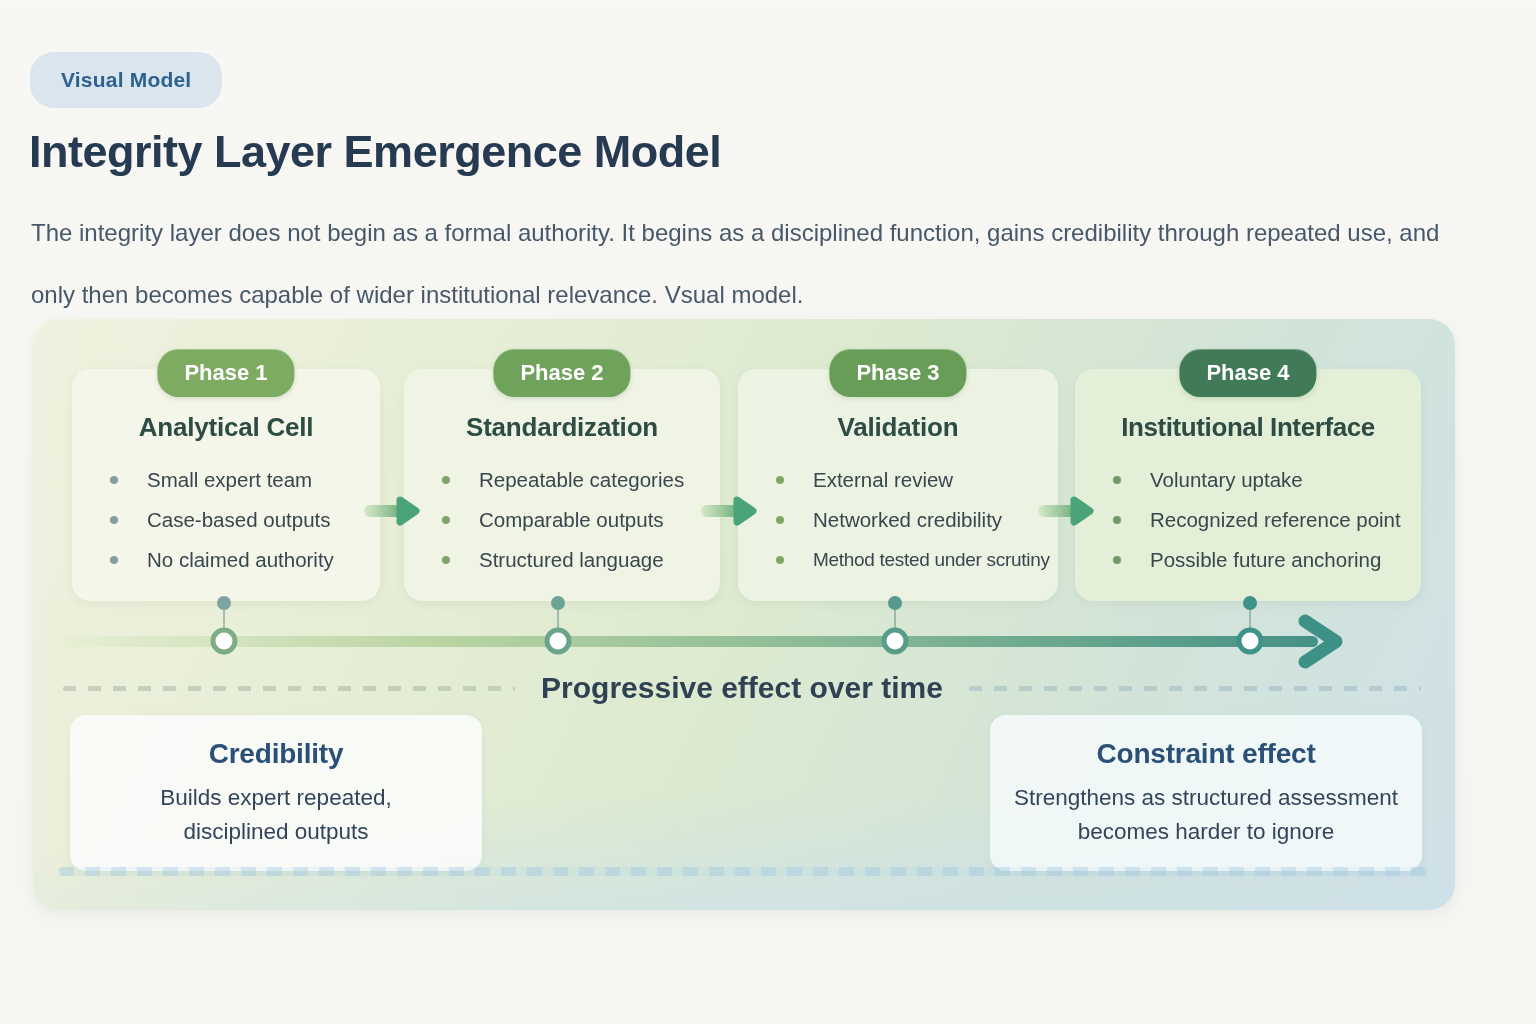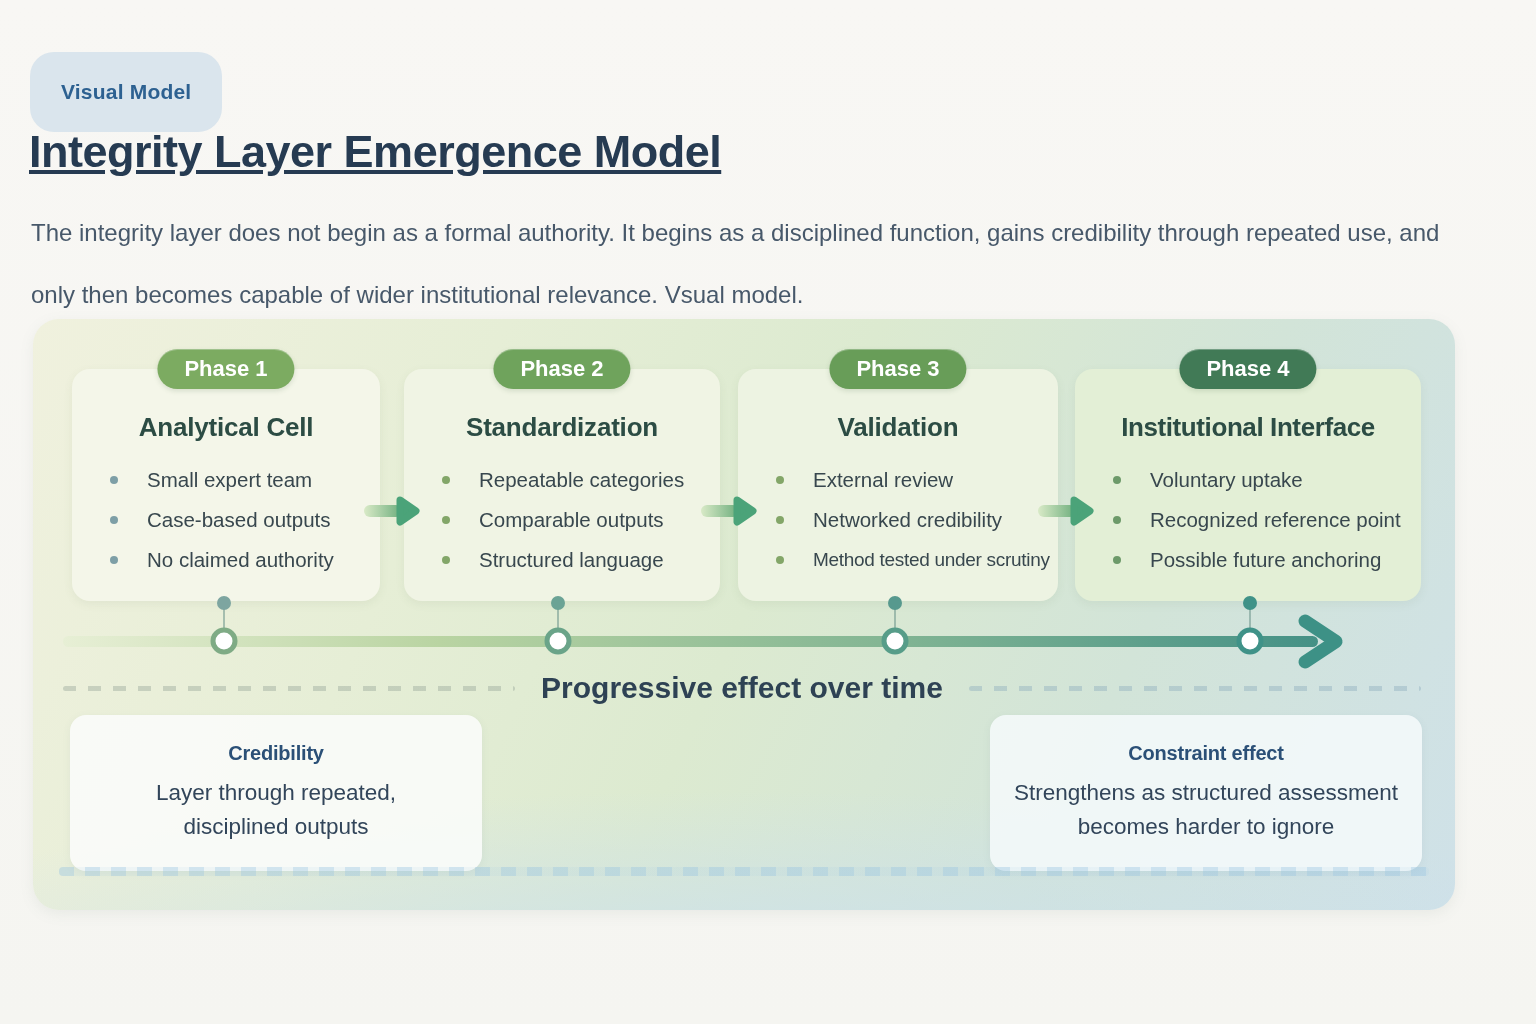--- a/index.html
+++ b/index.html
@@ -9,27 +9,27 @@
     -webkit-font-smoothing:antialiased;
   }
   .canvas {
     position:relative; width:1536px; height:1024px; overflow:hidden;
     background:linear-gradient(180deg,#f8f7f4 0%,#f5f5f1 100%);
   }
 
   
   .badge {
     position:absolute; left:30px; top:52px; height:48px;
-    display:inline-flex; align-items:center; padding:16px 31px;
+    display:inline-flex; align-items:center; padding:4px 31px;
     border-radius:24px; background:#dae5ed; color:#2d6191;
     font-size:21px; font-weight:700; letter-spacing:0.2px;
   }
   .page-title {
     position:absolute; left:29px; top:126px; margin:0;
-    font-size:45px; font-weight:800; color:#263b52; letter-spacing:-0.5px;text-decoration:underline;
+    font-size:45px; font-weight:800; color:#263b52; letter-spacing:-0.5px;
   }
   .page-subtitle {
     position:absolute; left:31px; top:202px; width:1432px; margin:0;
     font-size:24px; line-height:62px; color:#47586a; font-weight:400;
   }
 
   
   .panel {
     position:absolute; left:33px; top:319px; width:1422px; height:591px;
     border-radius:26px;
@@ -43,21 +43,21 @@
   .phase-card {
     position:absolute; top:50px; height:232px; border-radius:18px;
     box-shadow:0 3px 10px rgba(90,110,80,0.08);
   }
   .pc1 { left:39px;  width:308px; }
   .pc2 { left:371px; width:316px; }
   .pc3 { left:705px; width:320px; }
   .pc4 { left:1042px;width:346px; }
   .pill {
     position:absolute; top:-20px; left:50%; transform:translateX(-50%);
-    height:40px; padding:0 27px; border-radius:21px;
+    height:48px; padding:0 27px; border-radius:21px;
     display:flex; align-items:center; white-space:nowrap;
     color:#ffffff; font-size:22px; font-weight:700;
     box-shadow:inset 0 1px 0 rgba(255,255,255,0.28), 0 2px 5px rgba(80,110,70,0.18);
   }
   .phase-title {
     margin:43px 6px 0; text-align:center;
     font-size:26px; font-weight:700; color:#2c4c44; letter-spacing:-0.2px;
   }
   .pc4 .phase-title { font-size:26px; letter-spacing:-0.4px; }
   .bullets { list-style:none; margin:17px 0 0; padding:0 6px 0 38px; }
@@ -91,21 +91,21 @@
   .outcome {
     position:absolute; top:396px; height:156px; border-radius:16px;
     display:flex; flex-direction:column; align-items:center; justify-content:center;
     text-align:center;
     box-shadow:0 2px 8px rgba(90,110,125,0.07);
   }
   .oc1 { left:37px;  width:412px; background:rgba(250,252,250,0.88); }
   .oc2 { left:459px; width:486px; background:rgba(248,251,251,0.86); }
   .oc3 { left:957px; width:432px; background:rgba(246,250,252,0.85); }
   .outcome h3 {
-    margin:0 16px 11px; font-size:20px; font-weight:700; color:#2b5077; letter-spacing:-0.2px;
+    margin:0 16px 11px; font-size:28px; font-weight:700; color:#2b5077; letter-spacing:-0.2px;
   }
   .outcome p {
     margin:0; font-size:22.5px; line-height:34px; color:#32455a;
   }
   .oc1 p { max-width:312px; }
   .oc2 p { max-width:402px; }
   .oc3 p { max-width:384px; }
 
   
   .texture-strip {
@@ -256,21 +256,21 @@
     </svg>
 
     <div class="caption">
       <div class="dash dash-left"></div>
       <span class="caption-label">Progressive effect over time</span>
       <div class="dash dash-right"></div>
     </div>
 
     <div class="outcome oc1">
       <h3>Credibility</h3>
-      <p>Layer through repeated, disciplined outputs</p>
+      <p>Builds expert repeated, disciplined outputs</p>
     </div>
     <div class="outcome oc3">
       <h3>Constraint effect</h3>
       <p>Strengthens as structured assessment becomes harder to ignore</p>
     </div>
 
     <div class="texture-strip"></div>
 
   </section>
 </div>

